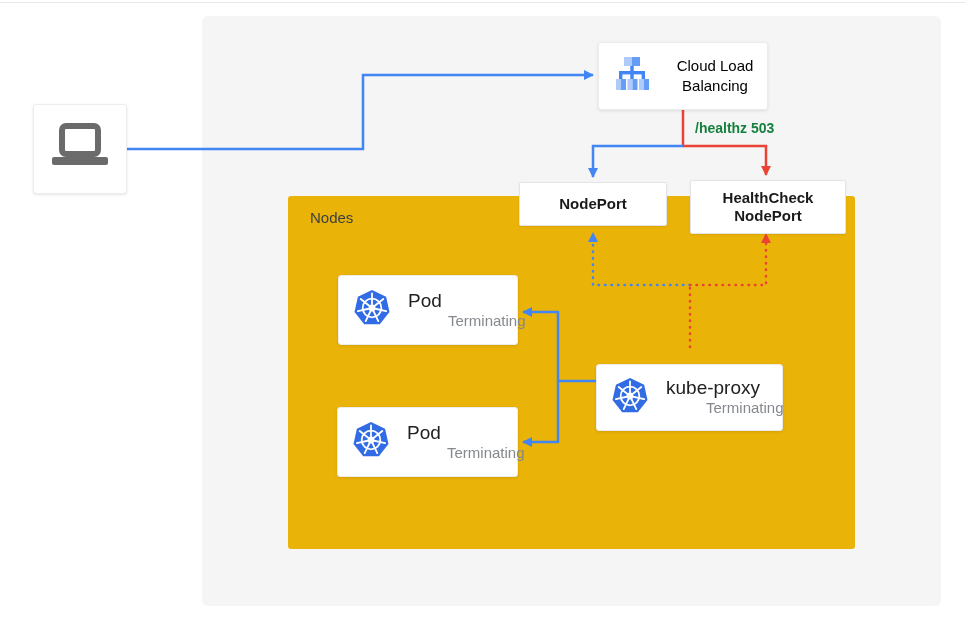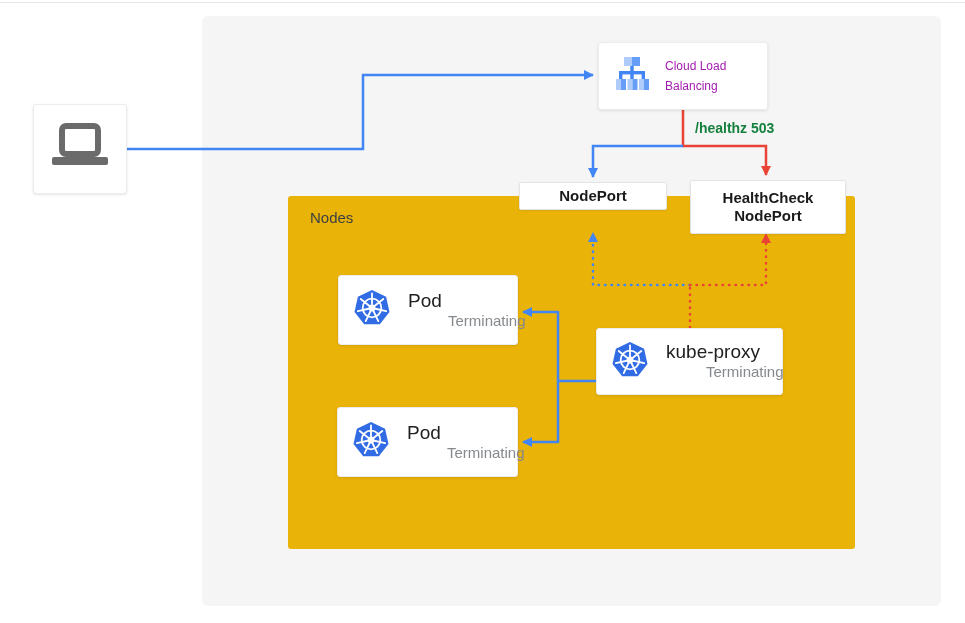--- a/index.html
+++ b/index.html
@@ -5,30 +5,30 @@
   html,body{margin:0;padding:0;background:#ffffff;}
   body{font-family:"Liberation Sans","DejaVu Sans",sans-serif;}
   .canvas{position:relative;width:965px;height:623px;background:#ffffff;overflow:hidden;}
   .top-hairline{position:absolute;left:0;top:2px;width:965px;height:1px;background:#e8e8e8;}
   .panel{position:absolute;left:202px;top:16px;width:739px;height:590px;background:#f5f5f6;border-radius:6px;}
   .nodes-box{position:absolute;left:288px;top:196px;width:567px;height:353px;background:#eab308;border-radius:3px;}
   .nodes-label{position:absolute;left:22px;top:13px;font-size:15px;color:#3c4043;}
   .card{position:absolute;background:#ffffff;border:1px solid #ececec;border-radius:3px;
         box-shadow:0 1px 3px rgba(0,0,0,0.10);box-sizing:border-box;display:flex;align-items:center;}
   .card-lb{left:598px;top:42px;width:170px;height:68px;padding-left:13px;}
-  .card-lb .txt{margin-left:13px;font-size:12px;line-height:20px;color:#a21caf;width:100px;}
+  .card-lb .txt{margin-left:13px;font-size:15px;line-height:20px;color:#000000;width:100px;text-align:center;}
   .card-client{left:33px;top:104px;width:94px;height:90px;justify-content:center;}
   .port-box{position:absolute;background:#ffffff;border:1px solid #e4e4e4;border-radius:2px;
         box-shadow:0 1px 2px rgba(0,0,0,0.08);box-sizing:border-box;display:flex;align-items:center;justify-content:center;
         text-align:center;font-weight:bold;font-size:15px;color:#1a1a1a;line-height:18px;}
-  .np{left:519px;top:182px;width:148px;height:28px;}
+  .np{left:519px;top:182px;width:148px;height:44px;}
   .hcnp{left:690px;top:180px;width:156px;height:54px;padding:0 14px;}
   .card-pod1{left:338px;top:275px;width:180px;height:70px;padding-left:14px;}
   .card-pod2{left:337px;top:407px;width:181px;height:70px;padding-left:14px;}
-  .card-kproxy{left:596px;top:328px;width:187px;height:67px;padding-left:14px;}
+  .card-kproxy{left:596px;top:364px;width:187px;height:67px;padding-left:14px;}
   .k8s-text{margin-left:17px;}
   .t-title{font-size:19px;color:#212121;line-height:21px;}
   .t-sub{font-size:15px;color:#85898d;line-height:20px;margin-left:40px;}
   .healthz{position:absolute;left:695px;top:120px;font-size:14px;font-weight:bold;color:#15803d;}
   svg.connectors{position:absolute;left:0;top:0;pointer-events:none;}
 </style>
 </head>
 <body>
 
 <div class="canvas">

